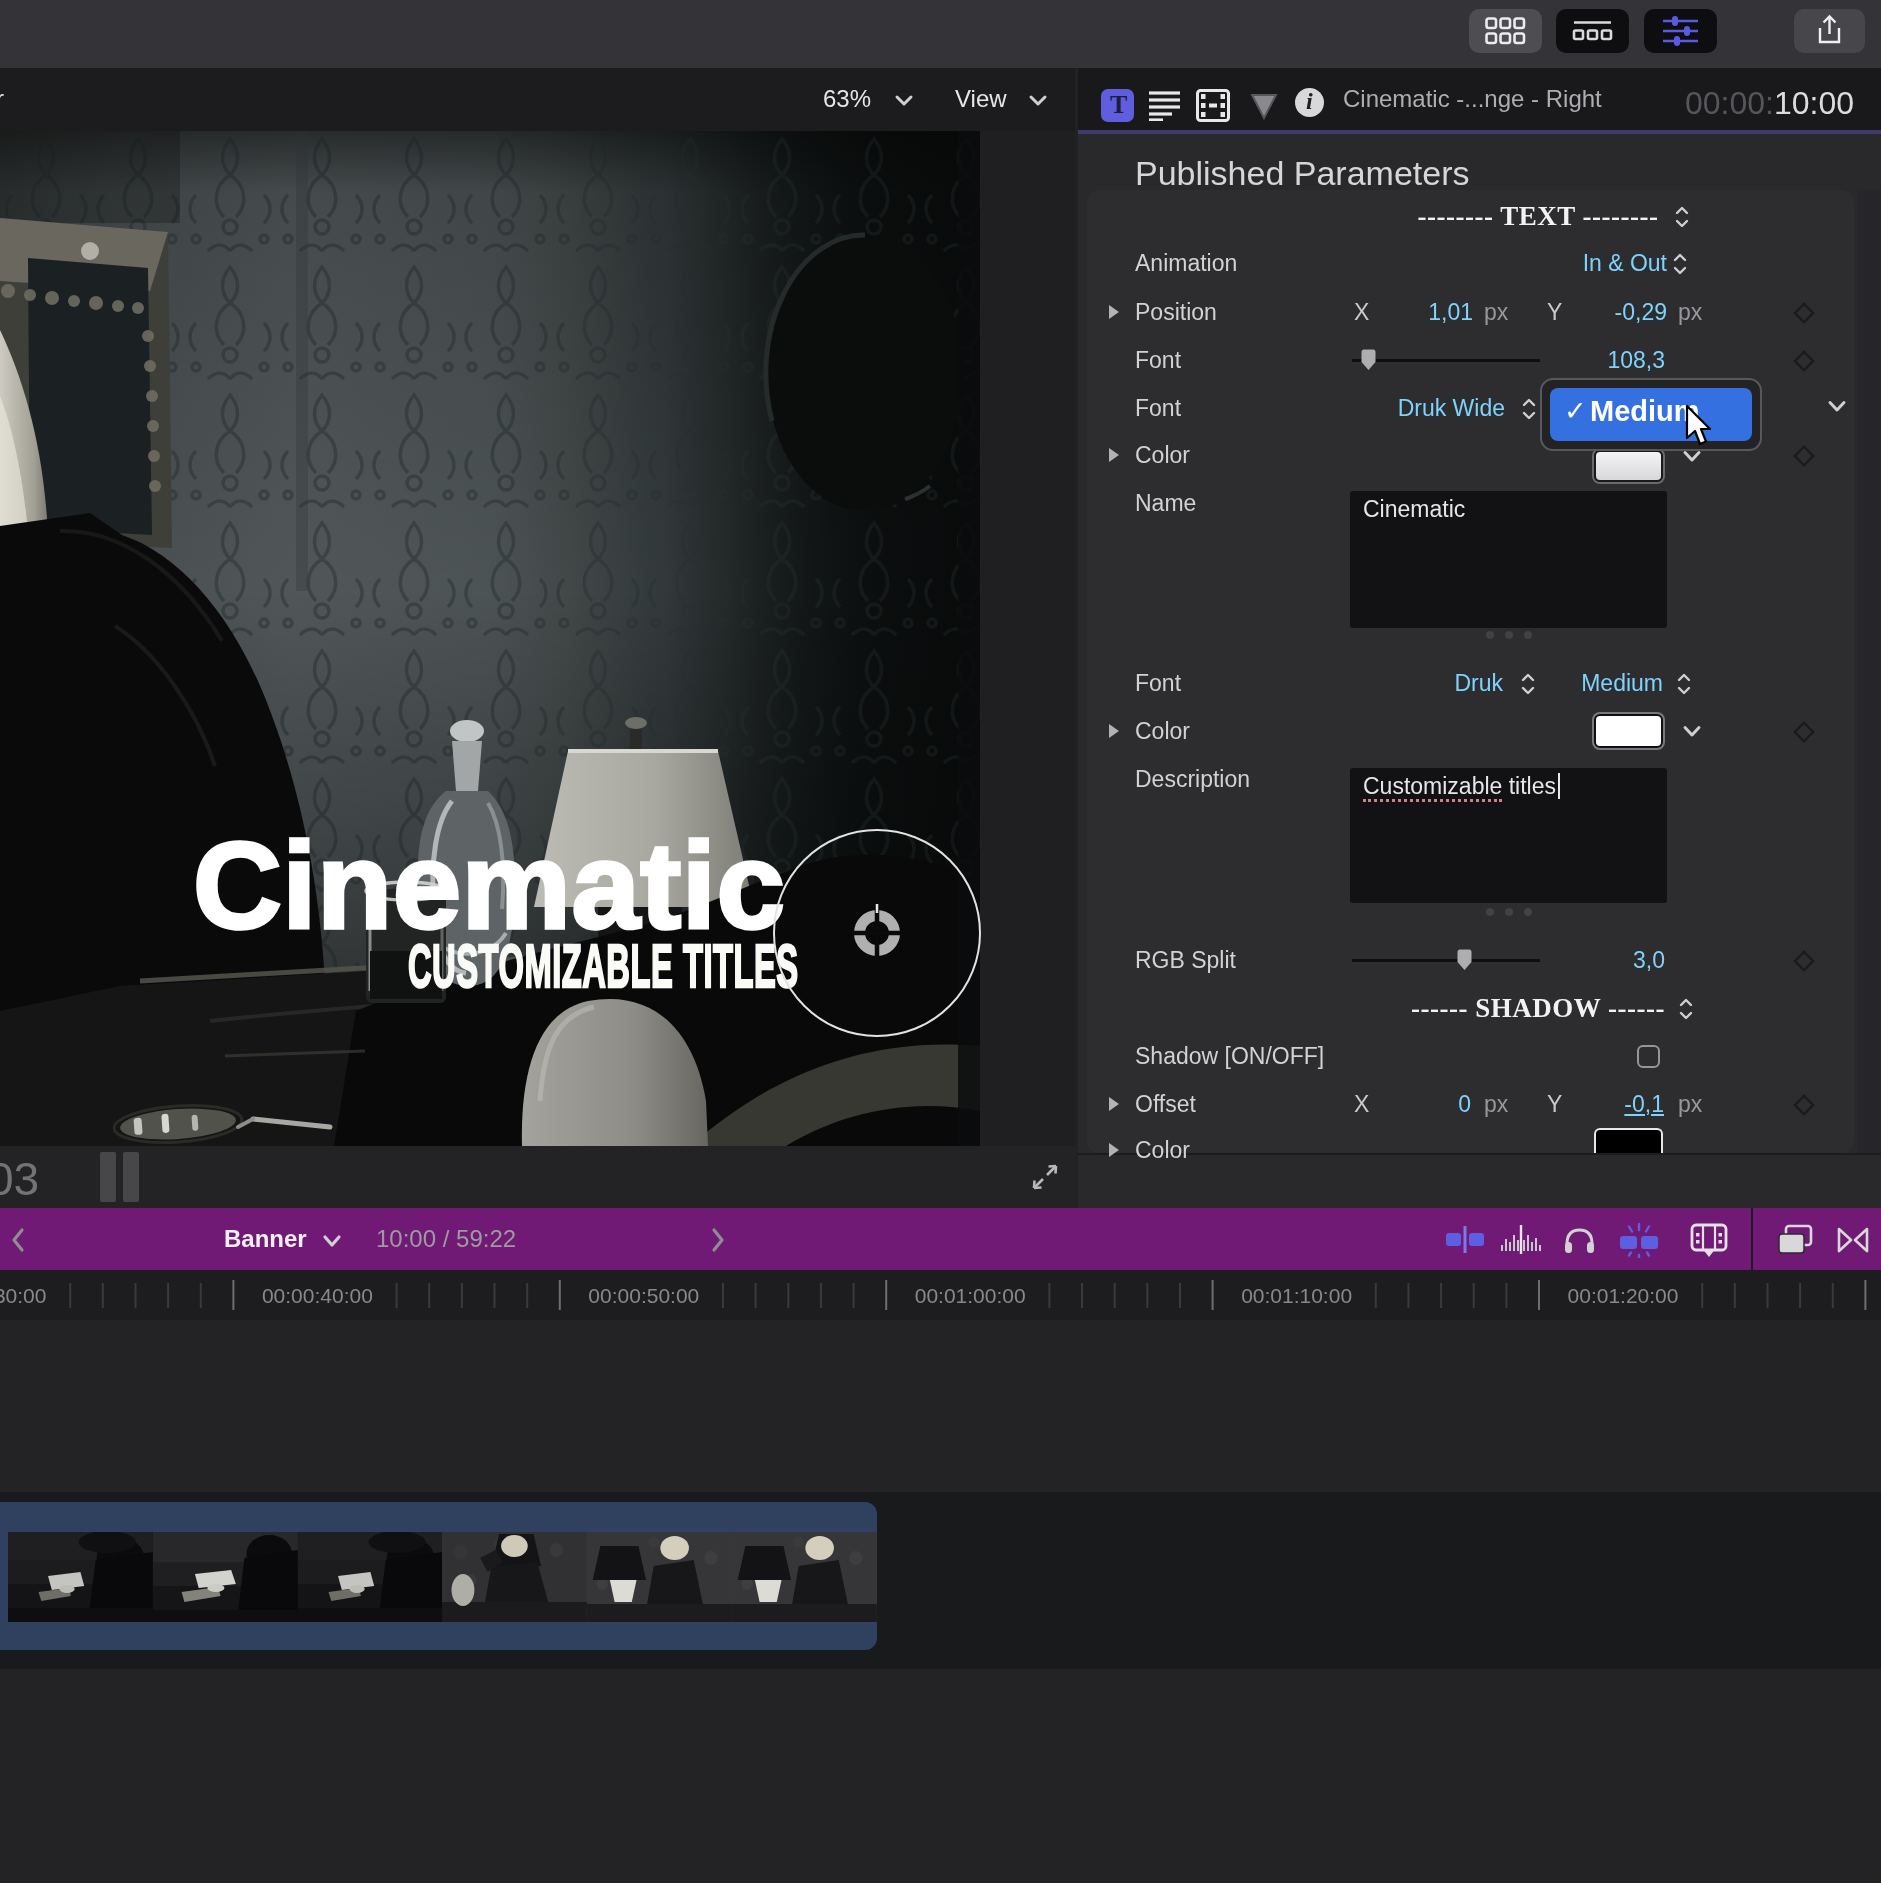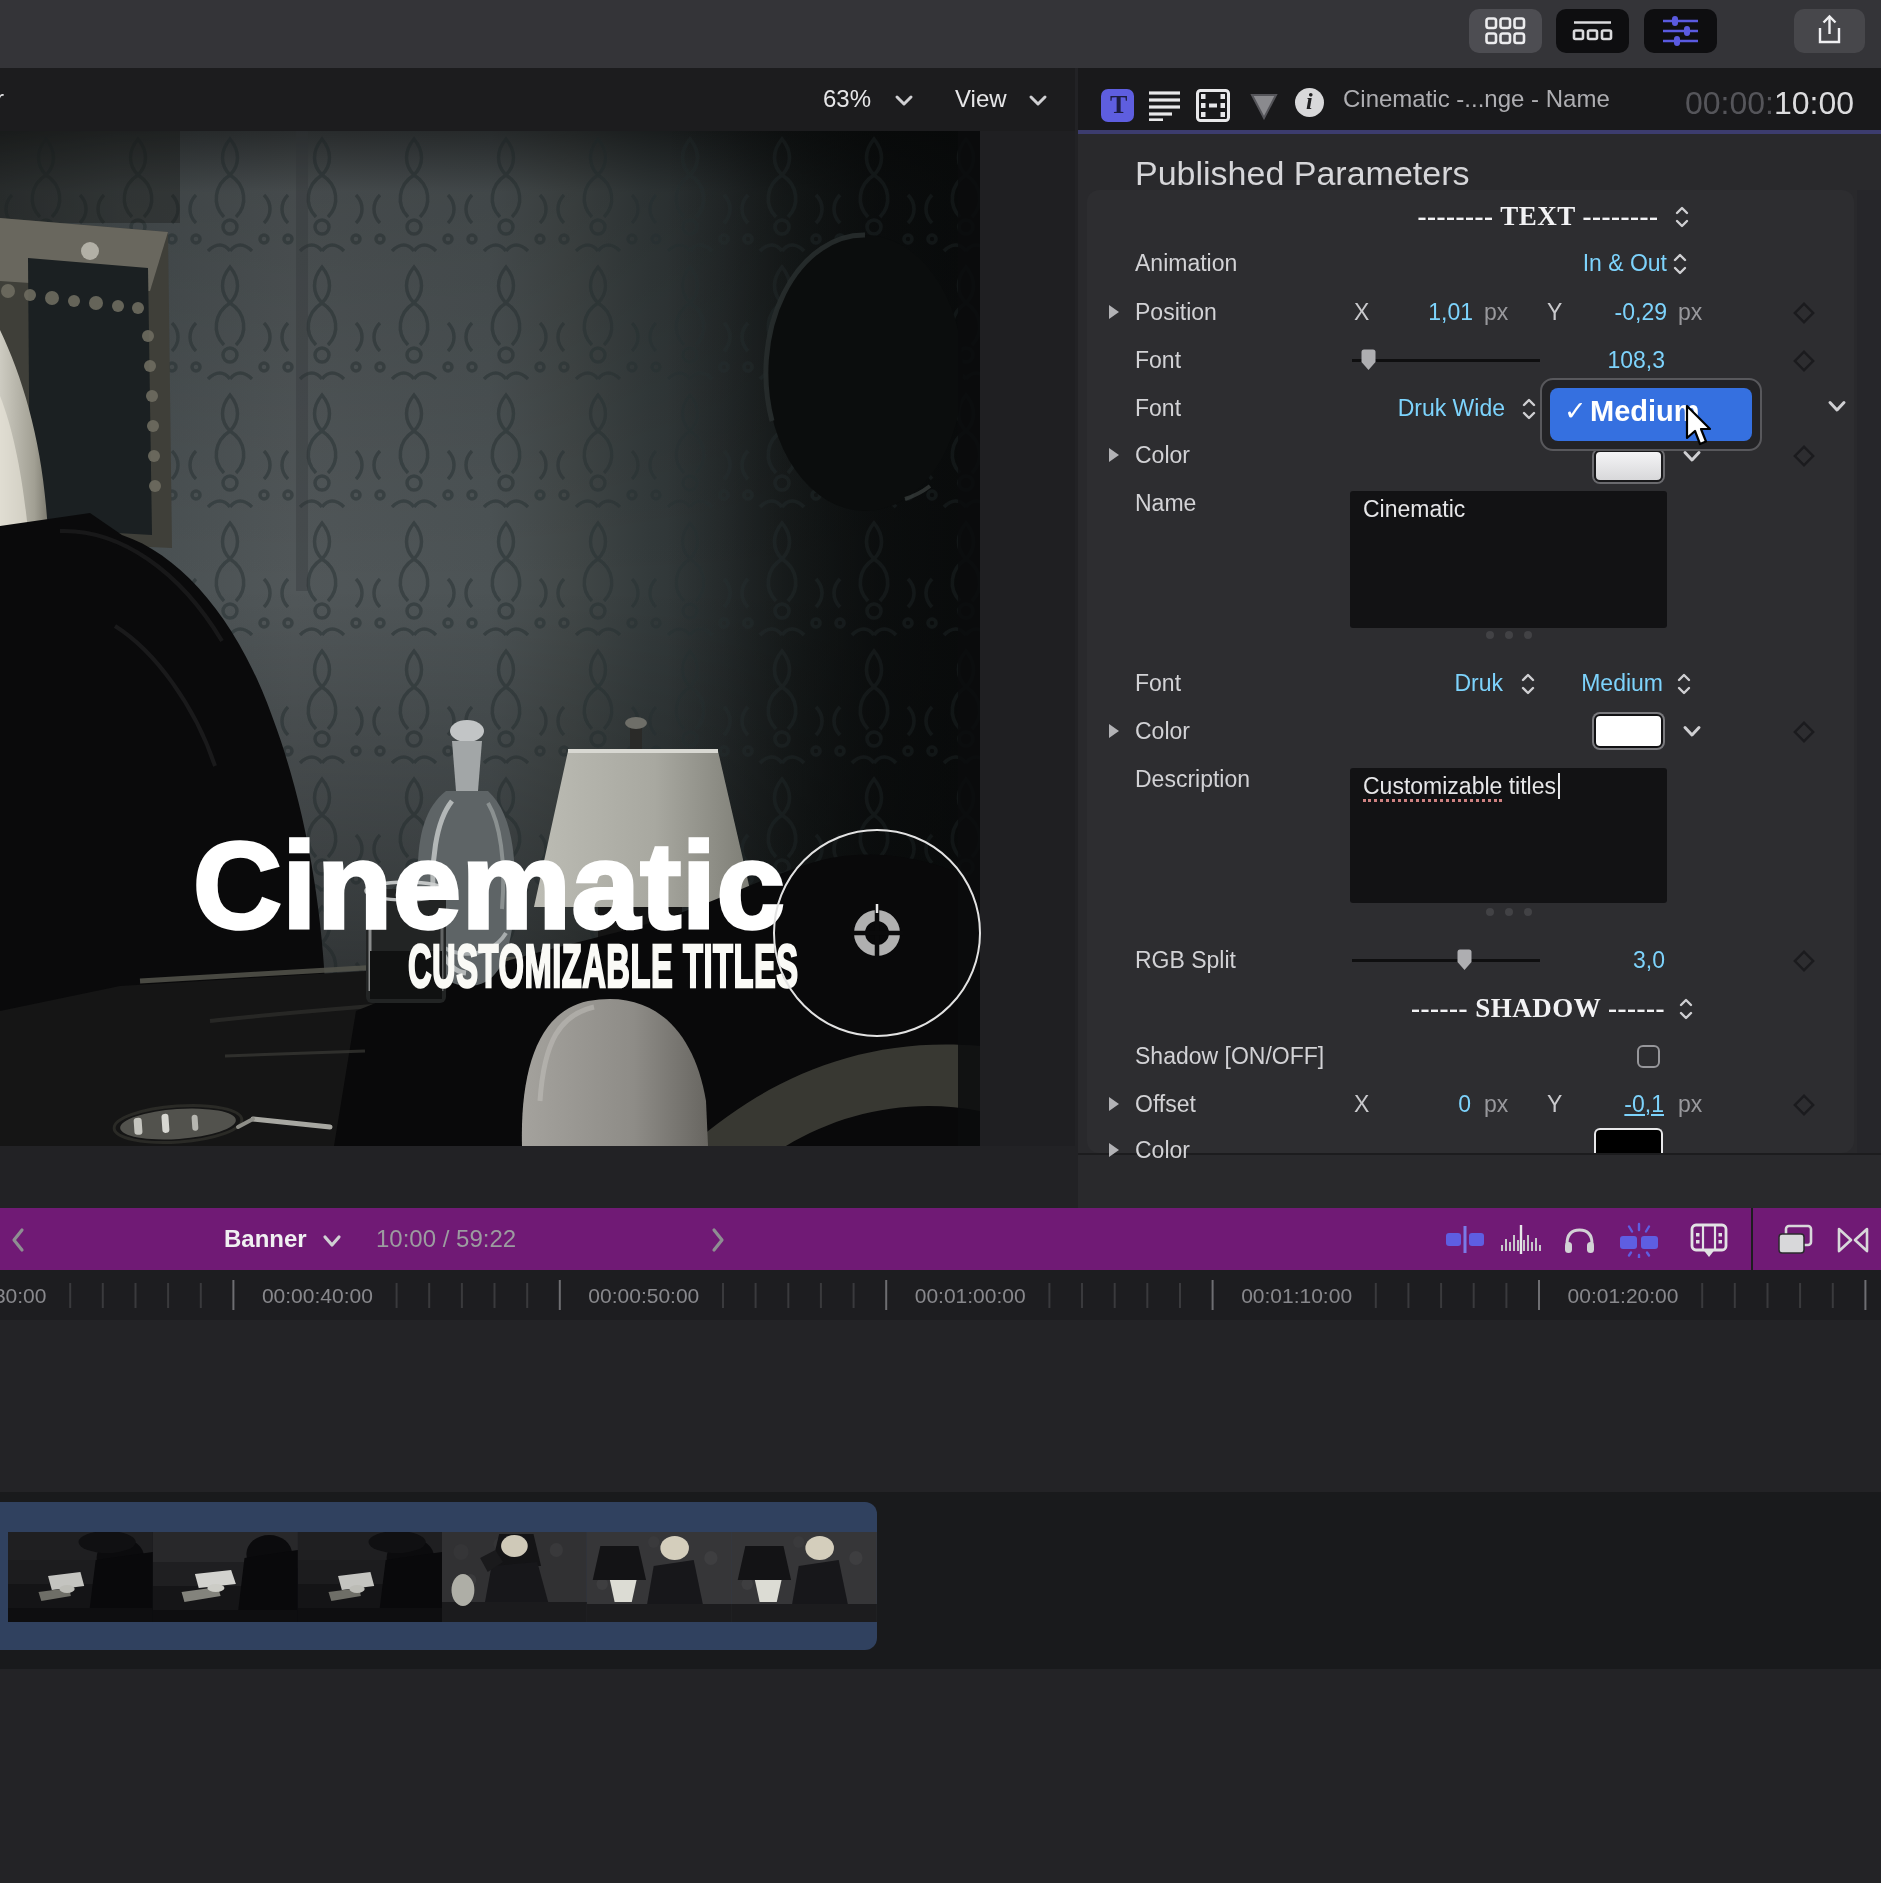--- a/index.html
+++ b/index.html
@@ -135,21 +135,21 @@
         <rect x="13" y="14.5" width="8" height="4"></rect>
       </g>
     </svg>
     <svg class="abs" style="left:172px;top:24px;" width="28" height="28" viewBox="0 0 28 28">
       <path d="M2 3 L26 3 L14 26 Z" fill="#8a8a8e"></path>
       <path d="M2 3 L26 3 L14 26 Z" fill="none" stroke="#55555a" stroke-width="2"></path>
     </svg>
     <div class="abs" style="left:217px;top:20px;width:29px;height:29px;border-radius:50%;background:#d8d8da;">
       <span style="position:absolute;left:11px;top:0px;font-family:'Liberation Serif',serif;font-style:italic;font-weight:bold;font-size:24px;color:#202022;">i</span>
     </div>
-    <span class="abs" style="left:265px;top:17px;font-size:24px;color:#aeaeb2;">Cinematic -...nge - Name</span>
+    <span class="abs" style="left:265px;top:17px;font-size:24px;color:#aeaeb2;">Cinematic -...nge - Right</span>
     <span class="abs" style="right:27px;top:17px;font-size:32px;color:#55555a;">00:00:<span style="color:#dcdcde;">10:00</span></span>
   </div>
   <div id="ipurple" class="abs"></div>
   <div id="viewer" class="abs">
     <svg width="980" height="1015" viewBox="0 0 980 1015" style="position:absolute;left:0;top:0;filter:blur(0.7px);">
       <defs>
         <linearGradient id="wallx" x1="0" y1="0" x2="1" y2="0">
           <stop offset="0" stop-color="#3b4143"></stop>
           <stop offset="0.12" stop-color="#484f51"></stop>
           <stop offset="0.3" stop-color="#515759"></stop>
@@ -311,20 +311,33 @@
     <div class="abs" style="left:193px;top:684px;color:#fff;font-size:123px;font-weight:bold;letter-spacing:0.5px;transform-origin:left top;-webkit-text-stroke:3.5px #fff;">Cinematic</div>
     <div class="abs" style="left:408px;top:799px;color:#fafaf6;font-size:62px;font-weight:bold;transform:scaleX(0.527);transform-origin:left top;letter-spacing:1px;-webkit-text-stroke:2.5px #fafaf6;white-space:nowrap;">CUSTOMIZABLE TITLES</div>
     <svg width="230" height="230" viewBox="0 0 230 230" style="position:absolute;left:762px;top:687px;">
       <circle cx="115" cy="115" r="103" fill="none" stroke="#e2e2e2" stroke-width="2"></circle>
       <circle cx="115" cy="115" r="17.5" fill="none" stroke="#b0b0b0" stroke-width="11"></circle>
       <g stroke="#0a0a0b" stroke-width="4.5">
         <line x1="115" y1="89" x2="115" y2="141"></line>
         <line x1="89" y1="115" x2="141" y2="115"></line>
       </g>
       <line x1="115" y1="86" x2="115" y2="95" stroke="#e8e8e8" stroke-width="2.5"></line>
+    </svg>
+  </div>
+  <div id="strip03" class="abs">
+    <span class="abs" style="left:-12px;top:6px;font-size:46px;color:#737377;">03</span>
+    <div class="abs" style="left:100px;top:6px;width:16px;height:50px;background:#47474a;border-radius:2px;"></div>
+    <div class="abs" style="left:123px;top:6px;width:16px;height:50px;background:#47474a;border-radius:2px;"></div>
+    <svg class="abs" style="left:1032px;top:18px;" width="26" height="26" viewBox="0 0 26 26">
+      <g stroke="#b8b8bb" stroke-width="2.6" fill="#b8b8bb" stroke-linejoin="round">
+        <path d="M15 11 L24 2" fill="none"></path>
+          <path d="M24 2 L16.5 2.5 M24 2 L23.5 9.5" fill="none"></path>
+        <path d="M11 15 L2 24" fill="none"></path>
+          <path d="M2 24 L9.5 23.5 M2 24 L2.5 16.5" fill="none"></path>
+      </g>
     </svg>
   </div>
   <div id="insp" class="abs">
     <span class="abs" style="left:57px;top:20px;font-size:34px;color:#d6d6d9;">Published Parameters</span>
     <div class="abs" style="left:9px;top:56px;width:767px;height:963px;background:#2d2d30;border-radius:12px;"></div>
     <div class="abs" style="left:779px;top:56px;width:24px;height:963px;background:#26262a;"></div>
     <div class="abs" style="left:0px;top:1019px;width:803px;height:55px;background:#29292c;border-top:2px solid #1c1c1e;"></div>
 
     <div class="abs hdr" style="left:315px;top:67px;width:290px;">-------- TEXT --------</div>
     <svg class="abs" style="left:596px;top:71px;" width="16" height="24" viewBox="0 0 16 24">

